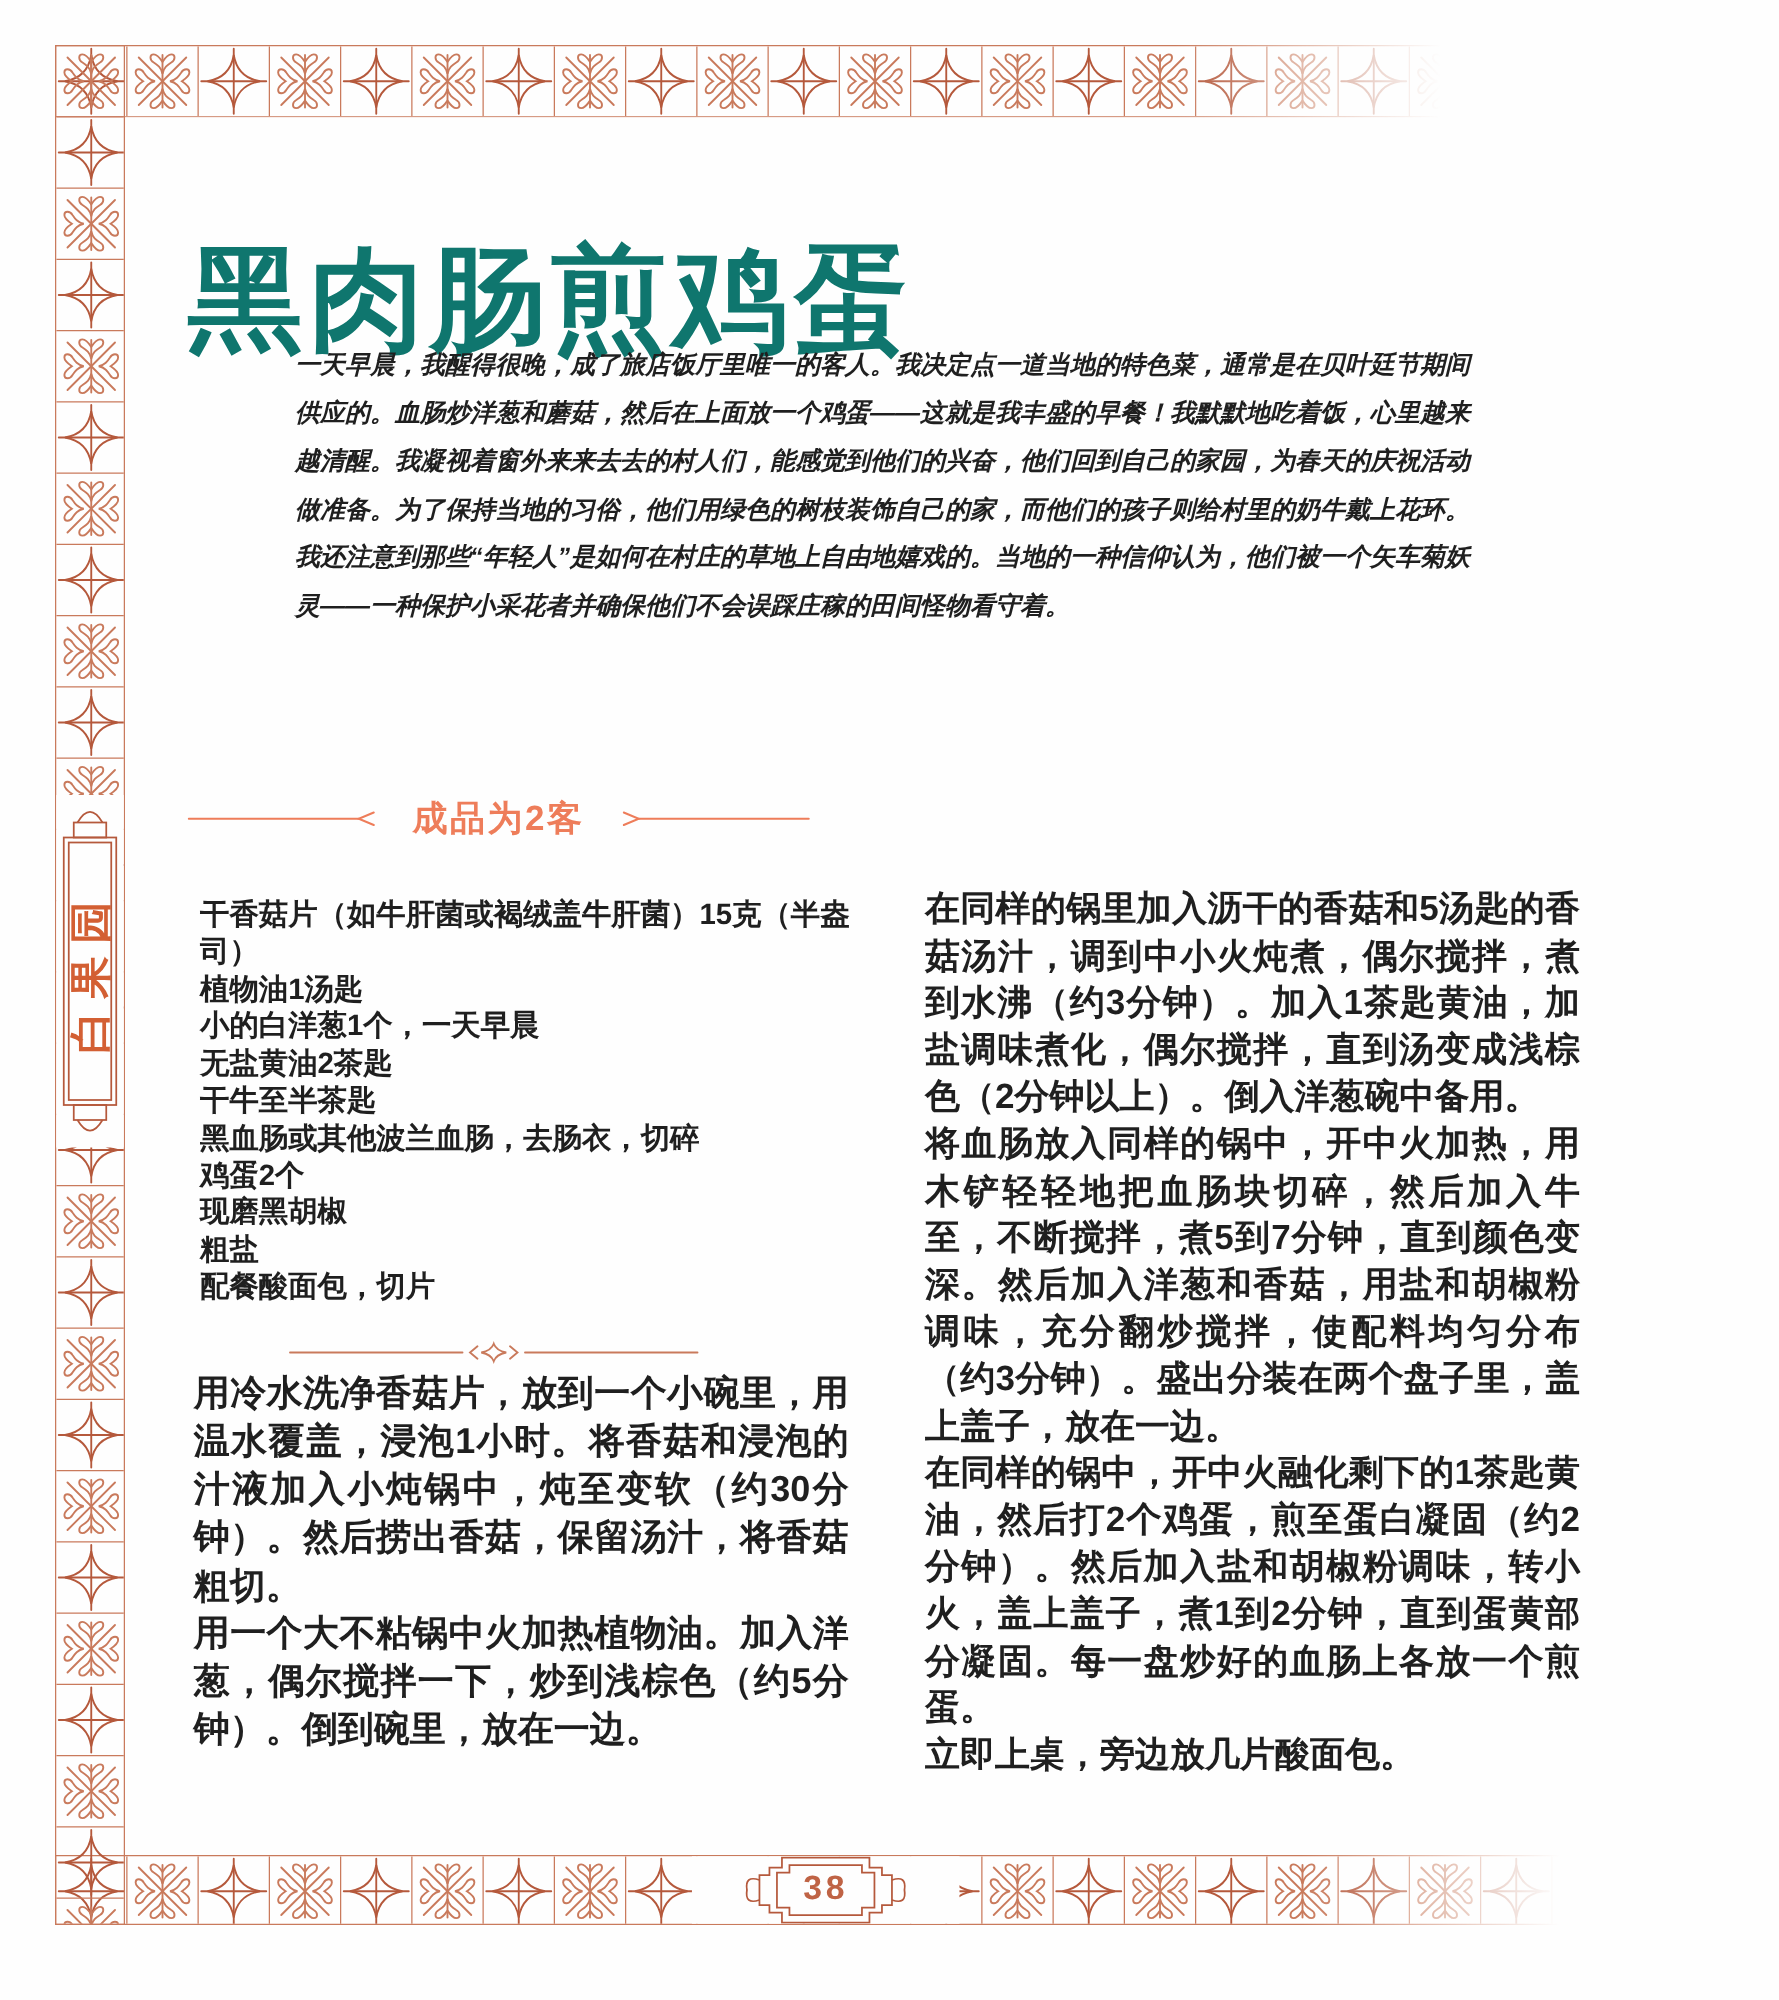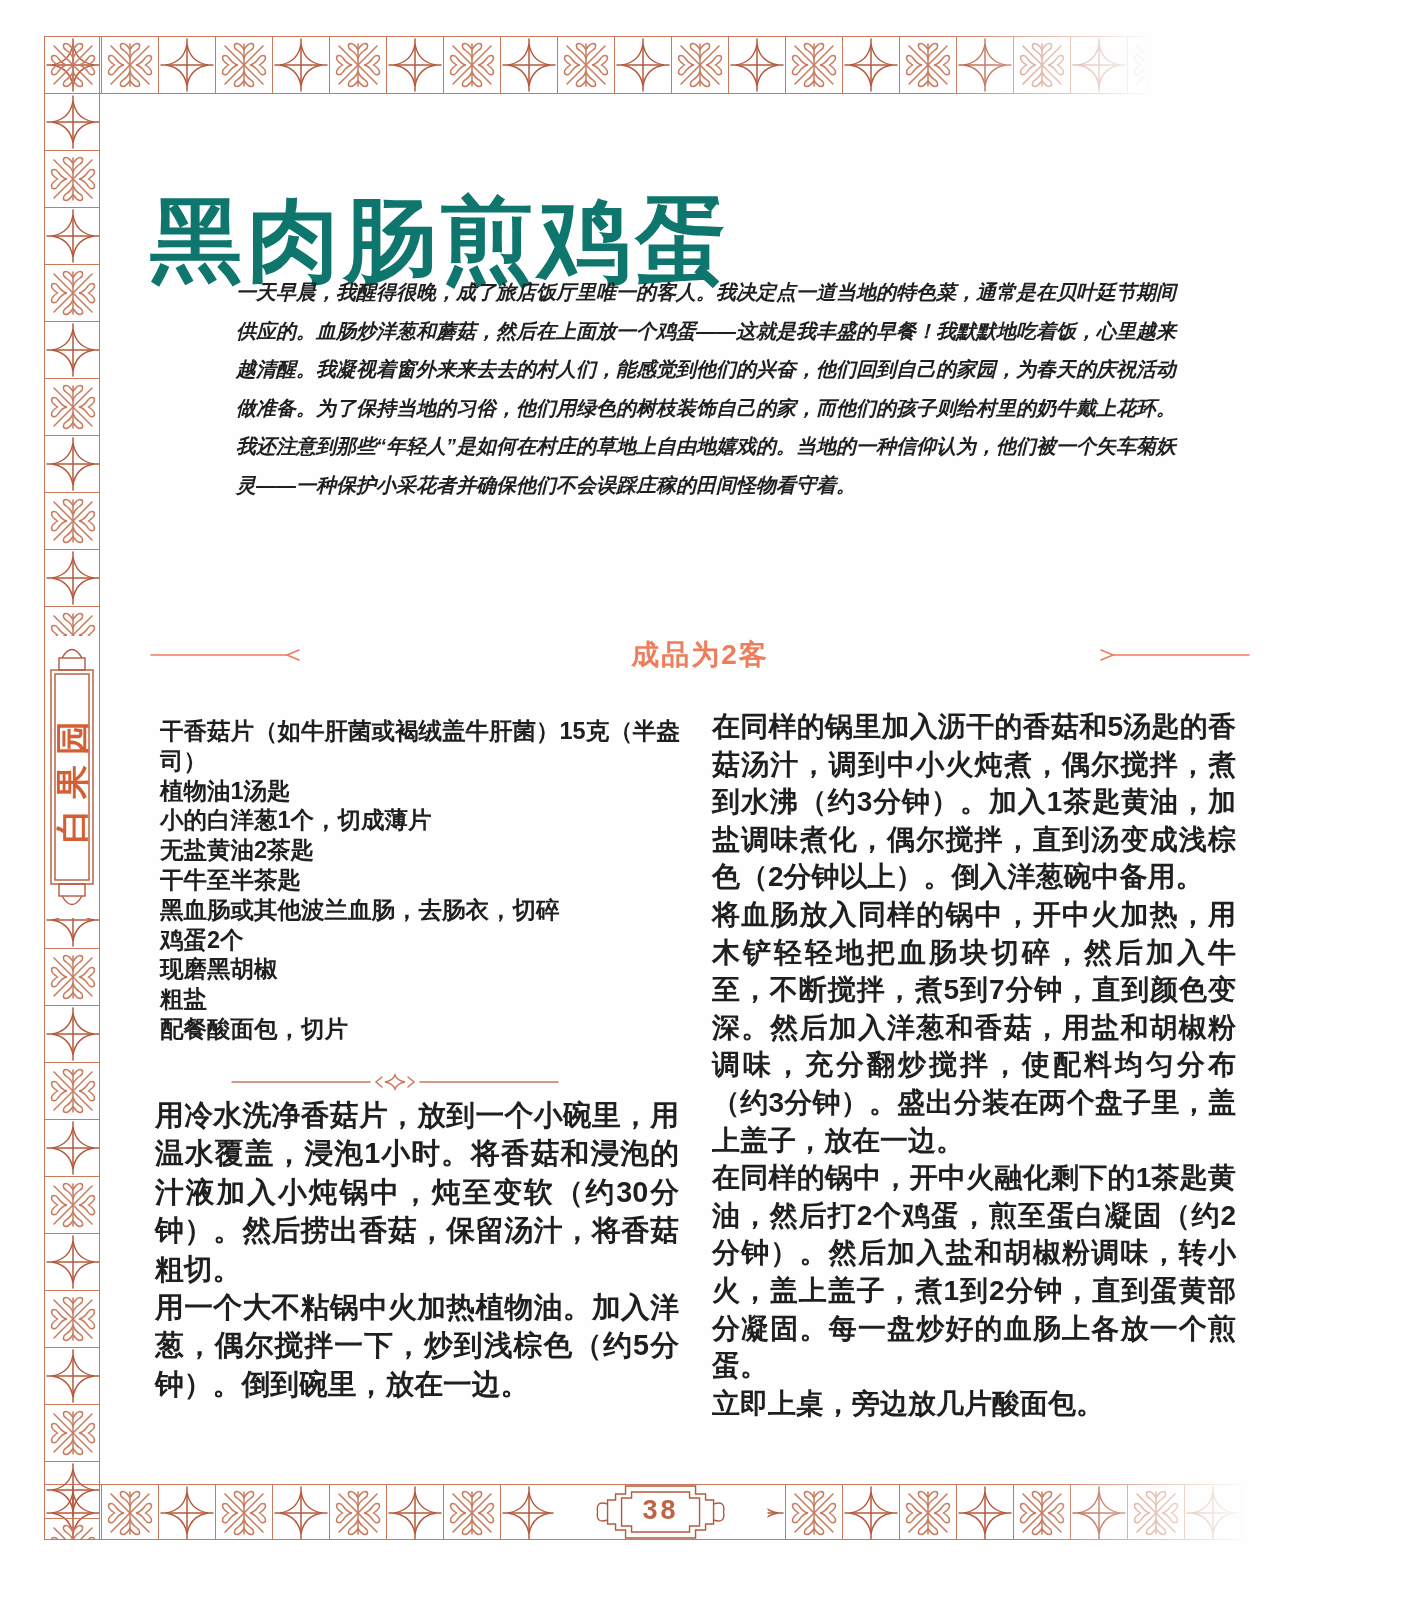--- a/index.html
+++ b/index.html
@@ -39,33 +39,33 @@
   .cartouche svg{position:absolute;inset:0;width:214px;height:64px;stroke:var(--rust);fill:none;stroke-width:1.4;}
   .cartouche .num{position:absolute;left:0;right:0;top:15px;text-align:center;color:var(--pagenum);
     font-size:27px;font-weight:700;letter-spacing:3px;}
 
   
   .title{position:absolute;left:150px;width:1100px;top:126px;text-align:left;color:#0f766e;
     font-size:92px;font-weight:900;letter-spacing:5px;line-height:1.15;}
   .intro{position:absolute;left:236px;top:273px;width:940px;color:var(--ink);
     font-size:20px;line-height:38.6px;font-weight:700;text-align:justify;font-style:italic;}
 
-  .serves{position:absolute;left:150px;top:636px;width:1100px;display:flex;justify-content:space-between;align-items:center;gap:30px;}
+  .serves{position:absolute;left:150px;top:636px;width:1100px;display:flex;justify-content:flex-start;align-items:center;gap:30px;}
   .serves .label{color:var(--orange);font-size:28px;font-weight:700;letter-spacing:2px;}
   .serves svg{stroke:var(--orange);fill:none;stroke-width:1.6;stroke-linecap:round;}
 
   .ingredients{position:absolute;left:155px;top:712px;width:562px;margin:5px;padding:0;list-style:none;
     color:var(--ink);font-size:23.5px;line-height:29.8px;font-weight:700;}
   .divider2{position:absolute;left:230px;top:1072px;width:330px;height:20px;}
   .divider2 svg{stroke:var(--rust-light);fill:none;stroke-width:1.5;stroke-linecap:round;}
 
   .method{color:var(--ink);font-weight:700;text-align:justify;}
   .method p{margin:0;}
   .method-left{position:absolute;left:155px;top:1096px;width:524px;font-size:28.8px;line-height:38.4px;}
-  .method-right{position:absolute;left:712px;top:708px;width:524px;font-size:28px;line-height:37.6px;}
+  .method-right{position:absolute;left:740px;top:708px;width:524px;font-size:28px;line-height:37.6px;}
 </style>
 </head>
 <body>
 
 <svg width="0" height="0" style="position:absolute" aria-hidden="true">
   <defs>
     <path id="heart" d="M0 6 C-1 1 -4 -1 -7 -3 C-10.5 -5 -10.5 -9.5 -7 -9.5 C-4 -9.5 -2 -6.5 0 -3.5 C2 -6.5 4 -9.5 7 -9.5 C10.5 -9.5 10.5 -5 7 -3 C4 -1 1 1 0 6 Z"></path>
     <g id="motif-diamond">
       <line x1="28" y1="2" x2="28" y2="54"></line>
       <line x1="2" y1="28" x2="54" y2="28"></line>
@@ -334,21 +334,21 @@
       <line x1="13" y1="7" x2="149" y2="7"></line>
     </svg>
   </div>
 
   <ul class="ingredients">
 
       <li>干香菇片（如牛肝菌或褐绒盖牛肝菌）15克（半盎司）</li>
 
       <li>植物油1汤匙</li>
 
-      <li>小的白洋葱1个，切成薄片</li>
+      <li>小的白洋葱1个，一天早晨</li>
 
       <li>无盐黄油2茶匙</li>
 
       <li>干牛至半茶匙</li>
 
       <li>黑血肠或其他波兰血肠，去肠衣，切碎</li>
 
       <li>鸡蛋2个</li>
 
       <li>现磨黑胡椒</li>

